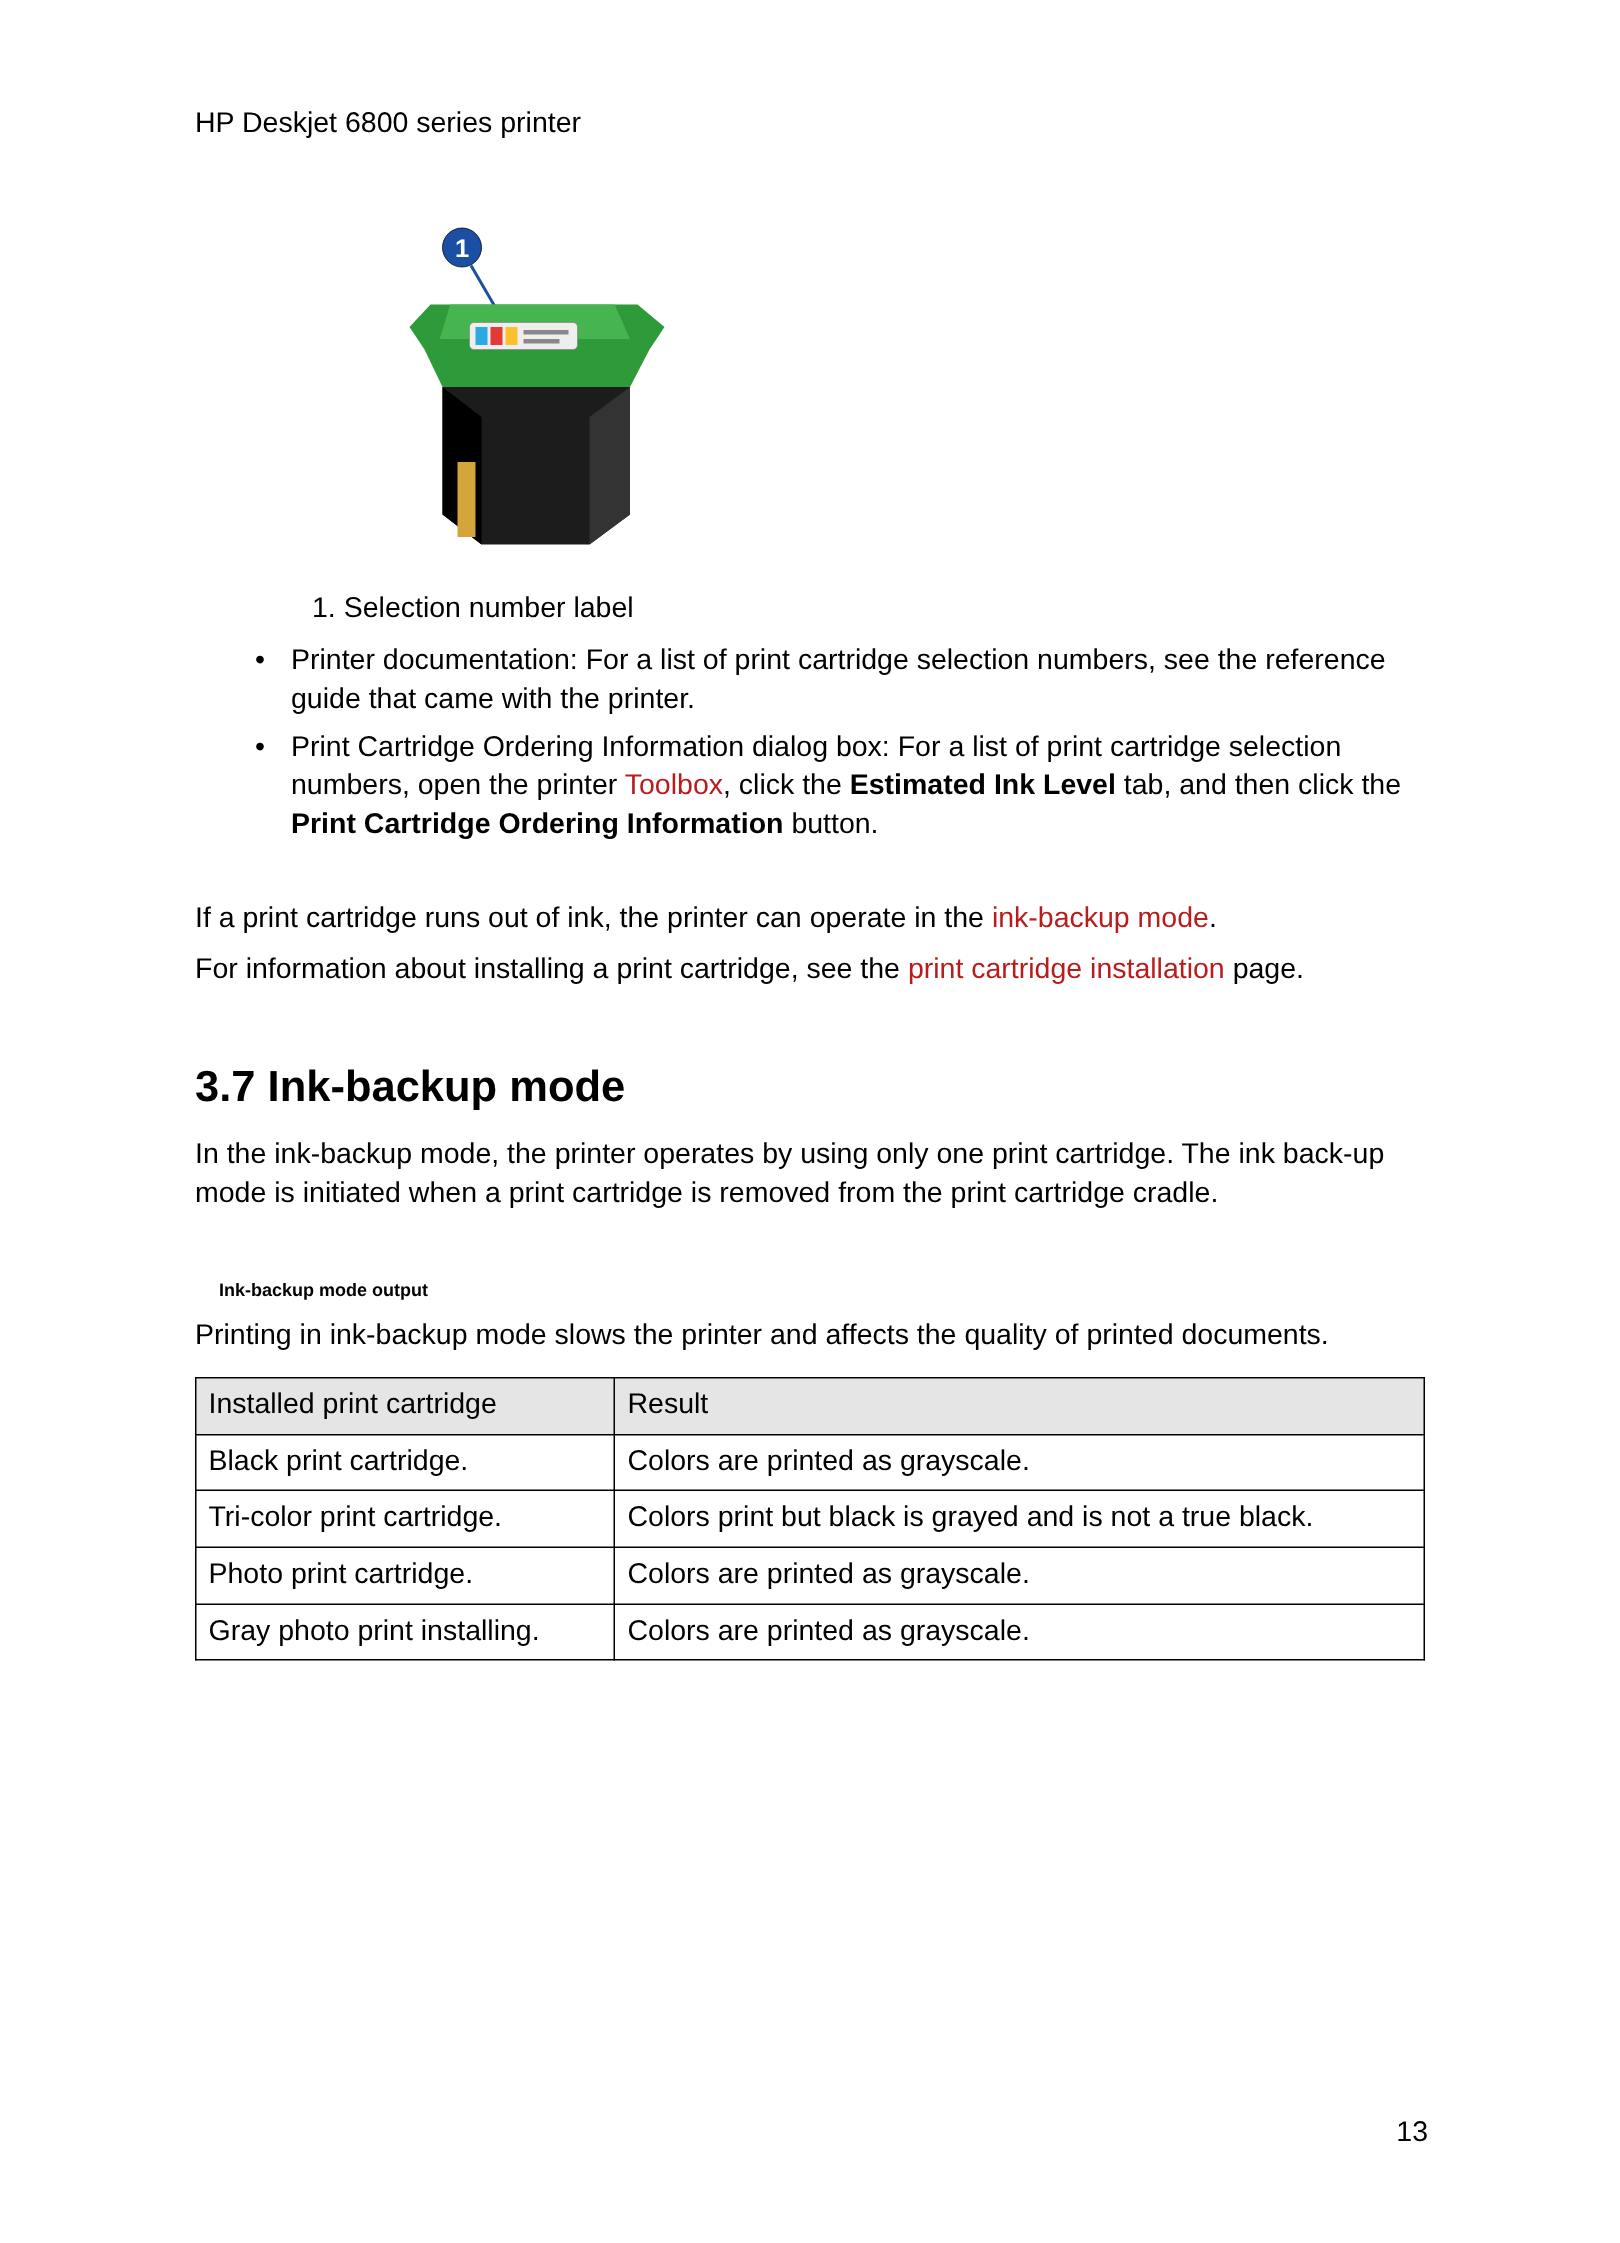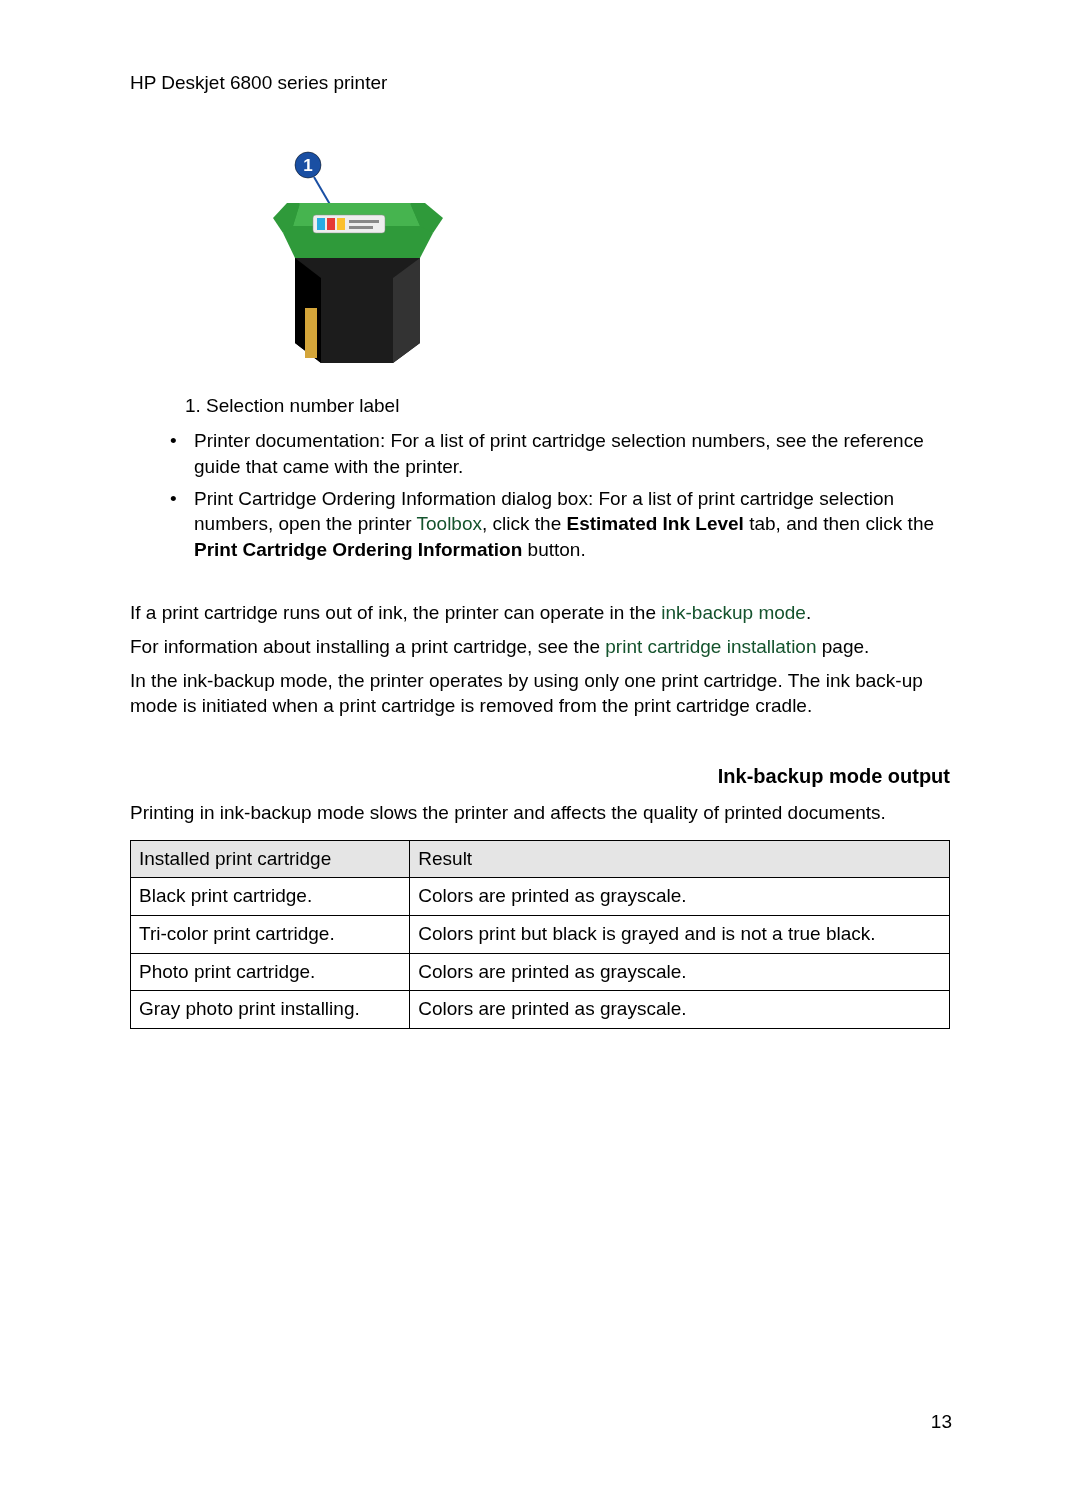--- a/index.html
+++ b/index.html
@@ -22,59 +22,58 @@
     font-size: 19px;
     margin-bottom: 52px;
   }
   .cartridge-figure {
     position: relative;
     margin-left: 135px;
     margin-bottom: 20px;
     height: 225px;
   }
   .figure-caption {
-    margin-left: 55px;
+    margin-left: 78px;
     margin-bottom: 10px;
   }
   ul.bullets {
     list-style: none;
     padding: 0;
     margin: 0 0 38px 0;
   }
   ul.bullets li {
     position: relative;
     padding-left: 64px;
     margin-bottom: 6px;
   }
   ul.bullets li::before {
     content: "•";
     position: absolute;
     left: 40px;
     top: 0;
   }
   a.cross-ref {
-    color: #14532d;
+    color: #b91c1c;
     text-decoration: none;
   }
   .bold {
     font-weight: bold;
   }
   p.body {
     margin: 0 0 8px 0;
   }
   h2.section-title {
     font-size: 29px;
     font-weight: bold;
     margin: 46px 0 12px 0;
   }
   h3.subhead {
-    font-size: 20px;
+    font-size: 12px;
     font-weight: bold;
-    margin: 44px 0 10px 4px;
-    text-align: right;
+    margin: 44px 0 10px 16px;
   }
   table.results {
     border-collapse: collapse;
     width: 100%;
   }
   table.results th, table.results td {
     border: 1px solid #000;
     padding: 5px 24px 6px 8px;
     text-align: left;
     font-weight: normal;
@@ -143,20 +142,21 @@
   </ul>
 
   <p class="body">
     <span>If a print cartridge runs out of ink, the printer can operate in the </span><a href="#" class="cross-ref">ink-backup mode</a><span>.</span>
   </p>
 
   <p class="body">
     <span>For information about installing a print cartridge, see the </span><a href="#" class="cross-ref">print cartridge installation</a><span> page.</span>
   </p>
 
+  <h2 class="section-title">3.7  Ink-backup mode</h2>
 
   <p class="body">In the ink-backup mode, the printer operates by using only one print cartridge. The ink back-up mode is initiated when a print cartridge is removed from the print cartridge cradle.</p>
 
 
   <h3 class="subhead">Ink-backup mode output</h3>
 
   <p class="body">Printing in ink-backup mode slows the printer and affects the quality of printed documents.</p>
 
   <table class="results gap-top">
     <thead>

